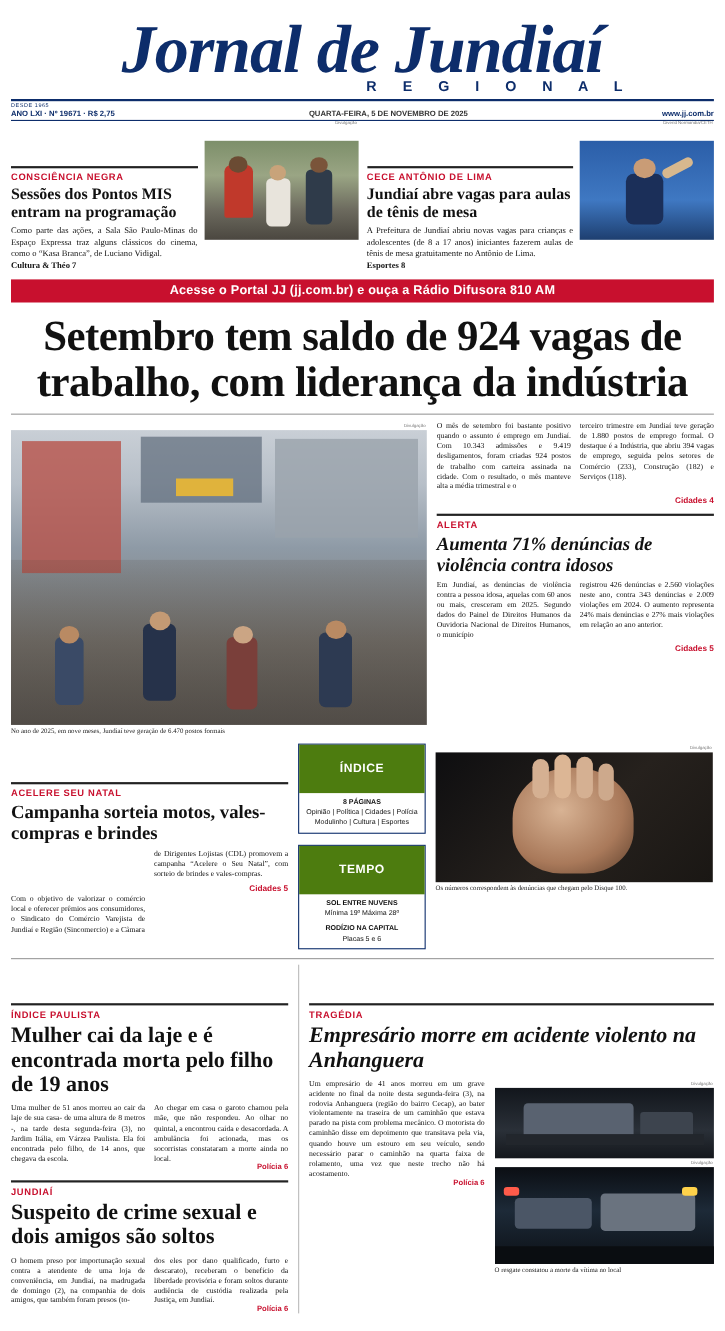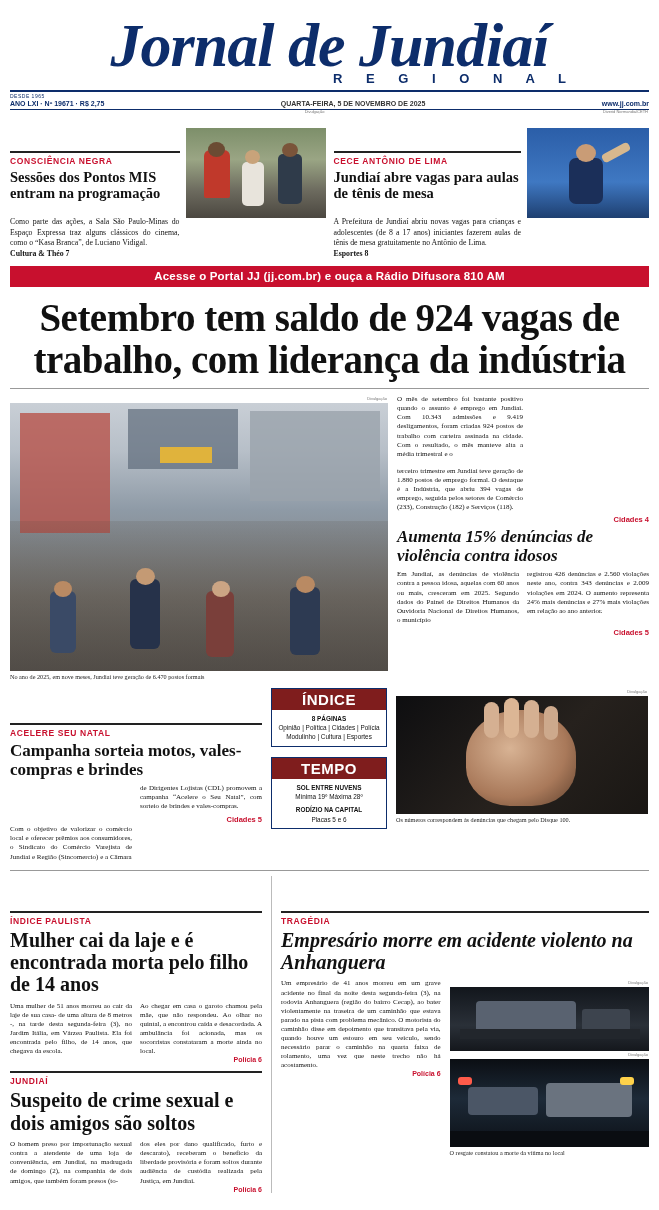--- a/index.html
+++ b/index.html
@@ -48,21 +48,21 @@
   
   .teasers { display:flex; gap:8px; padding-top:6px; }
   .teaser { width: 50%; display:flex; gap:6px; }
   .teaser-text { flex: 1 1 auto; }
   .kicker {
     font-family:"Liberation Sans", sans-serif; font-weight:bold;
     font-size:8.5px; color:#c8102e; letter-spacing:0.6px;
     border-top:2px solid #222; padding-top:3px; margin-bottom:3px;margin-top:35px;
   }
   .teaser h3 {
-    margin:0 0 16px 0; font-size:14.5px; line-height:1.12; font-weight:bold;
+    margin:0 0 4px 0; font-size:14.5px; line-height:1.12; font-weight:bold;
     font-family:"Liberation Serif", serif;
   }
   .teaser p {
     margin:0; font-size:7.8px; line-height:1.32; text-align:justify;
     font-family:"Liberation Serif", serif;
   }
   .photo { background:#8a8f96; position:relative; overflow:hidden; }
   .credit {
     position:absolute; right:1px; top:-7px; font-size:4px; color:#777;
     font-family:"Liberation Sans", sans-serif;
@@ -120,22 +120,22 @@
   .mid-right { width:252px; }
 
   .headline-2 {
     font-size:17px; line-height:1.13; font-weight:bold; margin:3px 0 5px 0;
   }
 
   .box {
     border:1px solid #0d2d6b;
   }
   .box-title {
-    background:#7f1d1d; color:#fff; font-family:"Liberation Sans", sans-serif;
-    font-weight:bold; font-size:15px; text-align:center; padding:2px 0;
+    background:#4d7c0f; color:#fff; font-family:"Liberation Sans", sans-serif;
+    font-weight:bold; font-size:11px; text-align:center; padding:16px 0;
     letter-spacing:0.5px;
   }
   .box-body { padding:4px 5px; font-size:6.4px; line-height:1.45;
     font-family:"Liberation Sans", sans-serif; }
   .box-row { text-align:center; }
   .tempo-body { text-align:center; font-family:"Liberation Sans", sans-serif;
     font-size:6.4px; line-height:1.5; padding:4px 3px; }
   .tempo-body .big { font-weight:bold; }
 
   
@@ -230,27 +230,28 @@
           <div style="position:absolute;left:196px;bottom:14px;width:28px;height:66px;background:#7a3f3a;border-radius:6px;"></div>
           <div style="position:absolute;left:202px;bottom:74px;width:18px;height:16px;background:#cba584;border-radius:50%;"></div>
           <div style="position:absolute;left:280px;bottom:16px;width:30px;height:68px;background:#2d3a52;border-radius:6px;"></div>
           <div style="position:absolute;left:286px;bottom:78px;width:19px;height:17px;background:#b98a63;border-radius:50%;"></div>
         </div>
       </div>
       <div class="caption">No ano de 2025, em nove meses, Jundiaí teve geração de 6.470 postos formais</div>
     </div>
 
     <div class="col-right">
-      <div style="display:flex;gap:8px;flex-direction:column;">
+      <div style="display:flex;gap:8px;">
         <p class="body-text" style="width:50%;">O mês de setembro foi bastante positivo quando o assunto é emprego em Jundiaí. Com 10.343 admissões e 9.419 desligamentos, foram criadas 924 postos de trabalho com carteira assinada na cidade. Com o resultado, o mês manteve alta a média trimestral e o</p>
         <p class="body-text" style="width:50%;">terceiro trimestre em Jundiaí teve geração de 1.880 postos de emprego formal. O destaque é a Indústria, que abriu 394 vagas de emprego, seguida pelos setores de Comércio (233), Construção (182) e Serviços (118).</p>
       </div>
       <div class="sect-ref">Cidades 4</div>
 
-      <div class="sub-head">Aumenta 15% denúncias de violência contra idosos</div>
+      <div class="alert-kicker">ALERTA</div>
+      <div class="sub-head">Aumenta 71% denúncias de violência contra idosos</div>
       <div style="display:flex;gap:8px;">
         <p class="body-text" style="width:50%;">Em Jundiaí, as denúncias de violência contra a pessoa idosa, aquelas com 60 anos ou mais, cresceram em 2025. Segundo dados do Painel de Direitos Humanos da Ouvidoria Nacional de Direitos Humanos, o município</p>
         <p class="body-text" style="width:50%;">registrou 426 denúncias e 2.560 violações neste ano, contra 343 denúncias e 2.009 violações em 2024. O aumento representa 24% mais denúncias e 27% mais violações em relação ao ano anterior.</p>
       </div>
       <div class="sect-ref">Cidades 5</div>
     </div>
   </div>
 
   <div class="mid">
 
@@ -299,21 +300,21 @@
         </div>
       </div>
       <div class="caption">Os números correspondem às denúncias que chegam pelo Disque 100.</div>
     </div>
   </div>
 
   <div class="bottom">
 
     <div class="bottom-left">
       <div class="kicker">ÍNDICE PAULISTA</div>
-      <div class="headline-3">Mulher cai da laje e é encontrada morta pelo filho de 14 anos</div>
+      <div class="headline-3">Mulher cai da laje e é encontrada morta pelo filho de 19 anos</div>
       <div style="display:flex;gap:8px;">
         <p class="body-text" style="width:50%;">Uma mulher de 51 anos morreu ao cair da laje de sua casa- de uma altura de 8 metros -, na tarde desta segunda-feira (3), no Jardim Itália, em Várzea Paulista. Ela foi encontrada pelo filho, de 14 anos, que chegava da escola.</p>
         <div style="width:50%;">
           <p class="body-text">Ao chegar em casa o garoto chamou pela mãe, que não respondeu. Ao olhar no quintal, a encontrou caída e desacordada. A ambulância foi acionada, mas os socorristas constataram a morte ainda no local.</p>
           <div class="sect-ref-in">Polícia 6</div>
         </div>
       </div>
 
       <div class="kicker" style="margin-top:8px;">JUNDIAÍ</div>
       <div class="headline-3">Suspeito de crime sexual e dois amigos são soltos</div>

